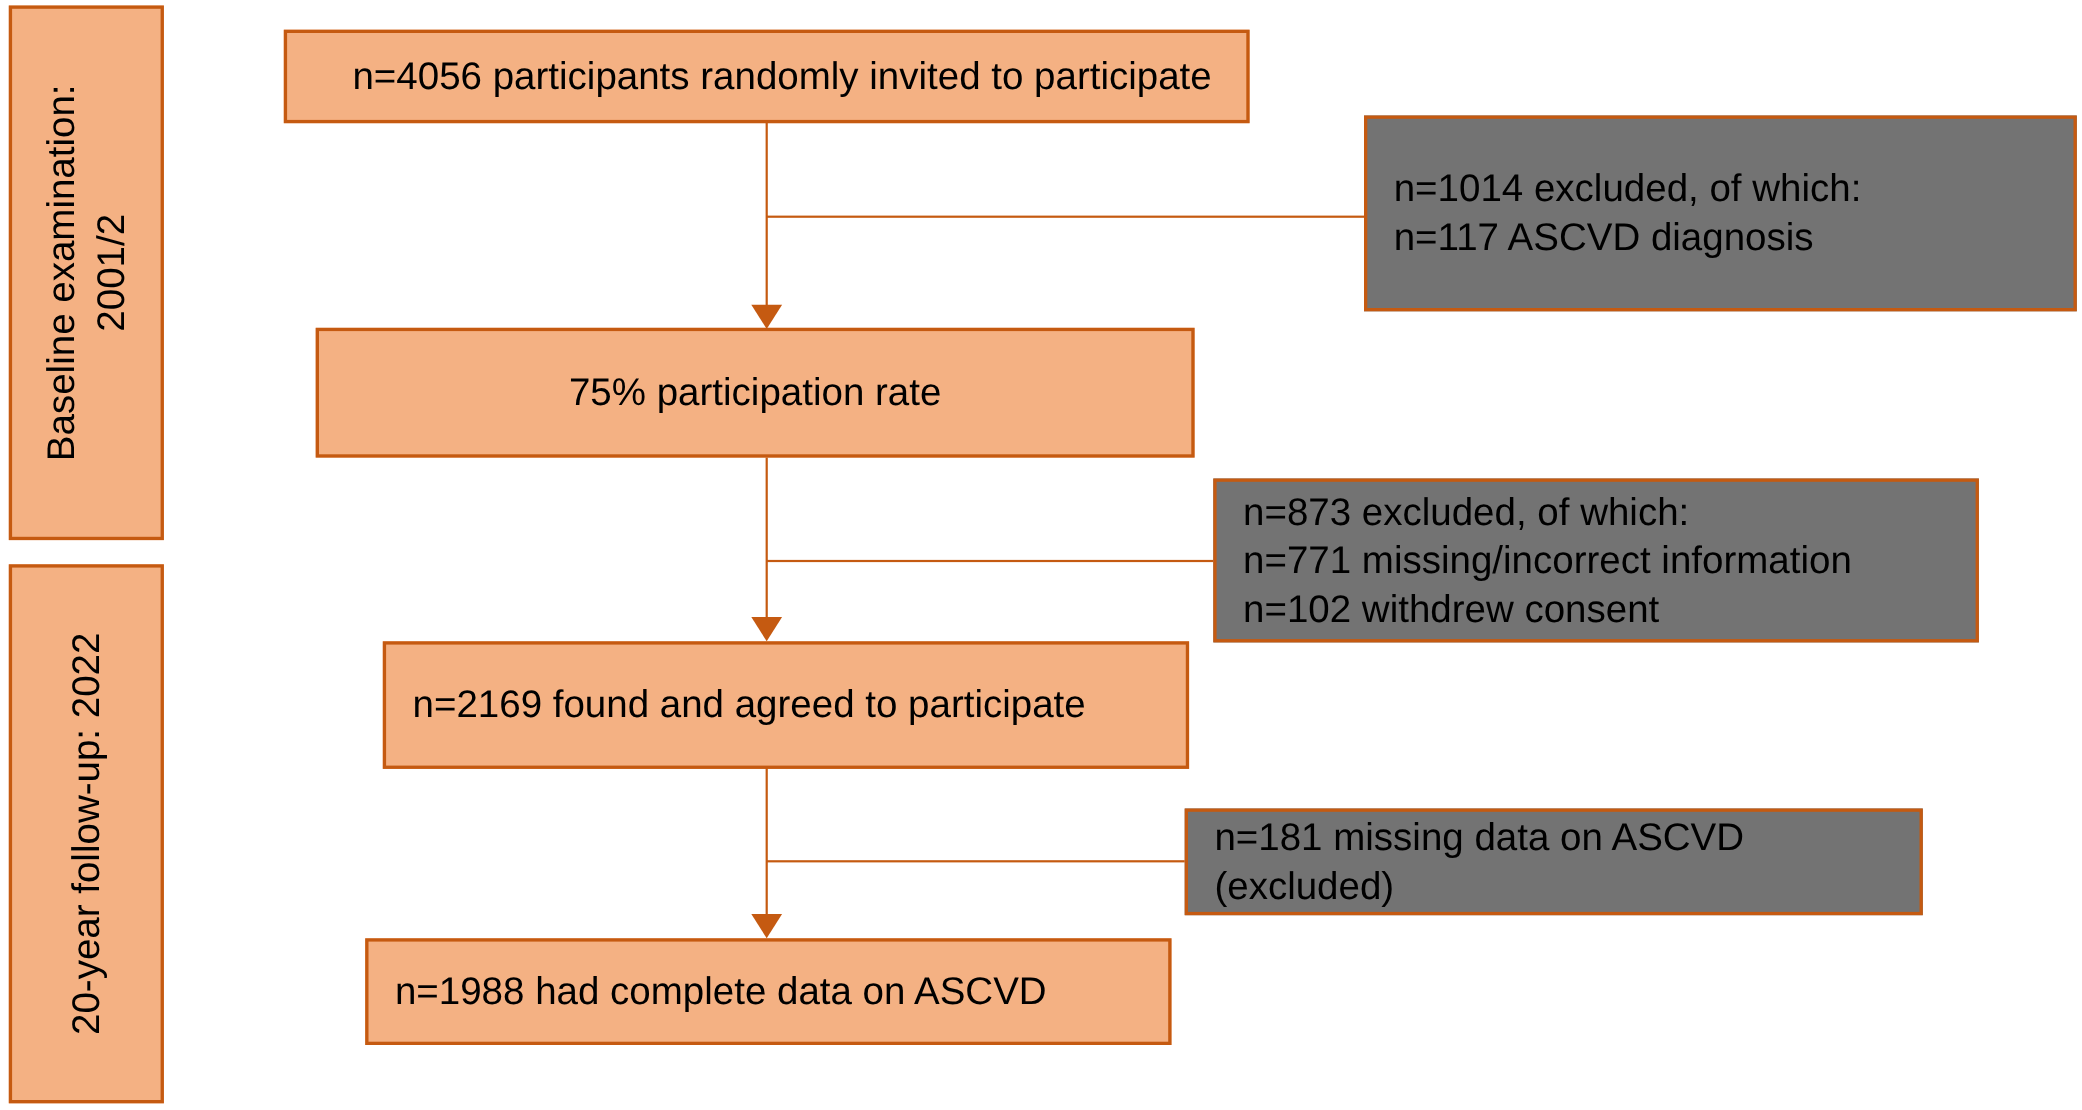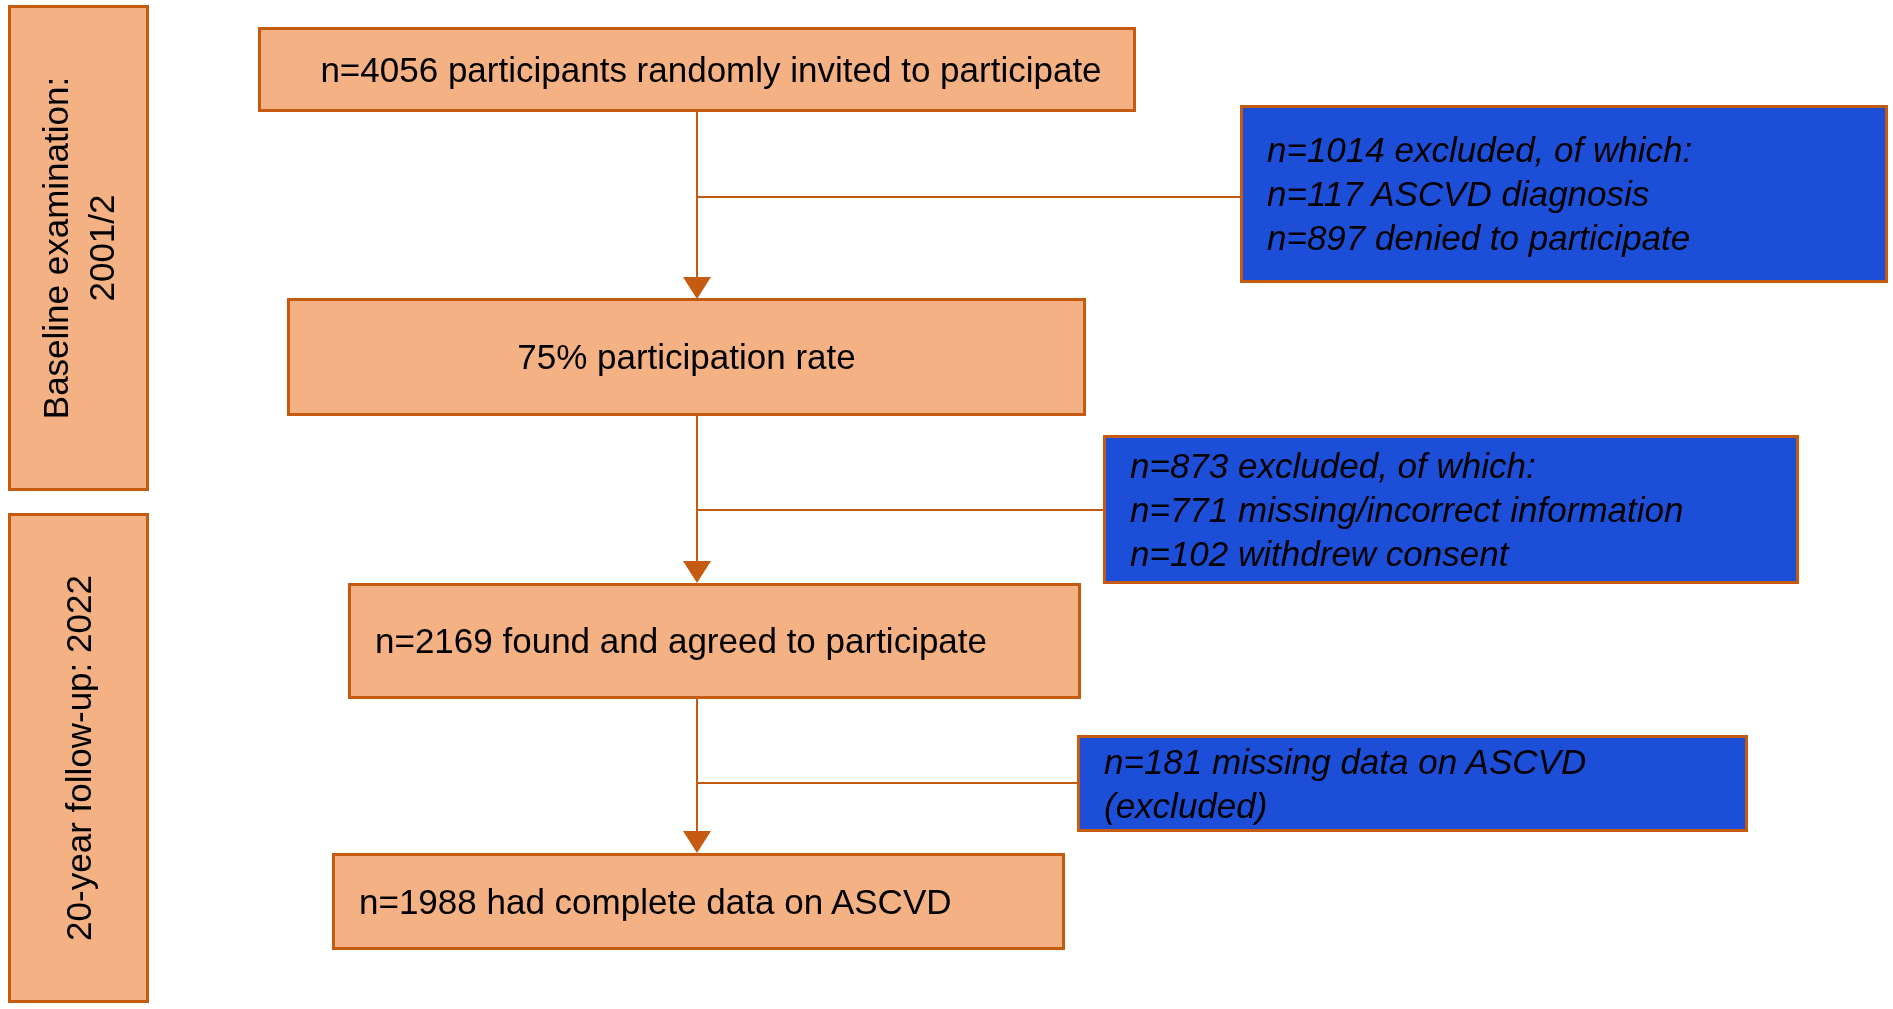--- a/index.html
+++ b/index.html
@@ -11,21 +11,21 @@
   .canvas { position:absolute; inset:0; }
 
   
   .box {
     position:absolute; box-sizing:border-box;
     border:3px solid #C55A11;
     font-size:35px; line-height:44px;
     display:flex; flex-direction:column; justify-content:center;
   }
   .main  { background:#F4B183; }
-  .light { background:#1d4ed8;font-style:italic; }
+  .light { background:#737373; }
   .center { text-align:center; }
   .padL  { padding-left:24px; padding-right:10px; }
 
   .m1 { left:258px; top:27px;  width:878px; height:85px;padding-left:28px;  }
   .m2 { left:287px; top:298px; width:799px; height:118px; }
   .m3 { left:348px; top:583px; width:733px; height:116px; }
   .m4 { left:332px; top:853px; width:733px; height:97px;  }
 
   .e1 { left:1240px; top:105px; width:648px; height:178px; }
   .e2 { left:1103px; top:435px; width:696px; height:149px; }
@@ -92,21 +92,20 @@
     <div>n=2169 found and agreed to participate</div>
   </div>
 
   <div class="box main padL m4">
     <div>n=1988 had complete data on ASCVD</div>
   </div>
 
   <div class="box light padL e1">
     <div>n=1014 excluded, of which:</div>
     <div>n=117 ASCVD diagnosis</div>
-    <div>n=897 denied to participate</div>
   </div>
 
   <div class="box light padL e2">
     <div>n=873 excluded, of which:</div>
     <div>n=771 missing/incorrect information</div>
     <div>n=102 withdrew consent</div>
   </div>
 
   <div class="box light padL e3">
     <div>n=181 missing data on ASCVD</div>

